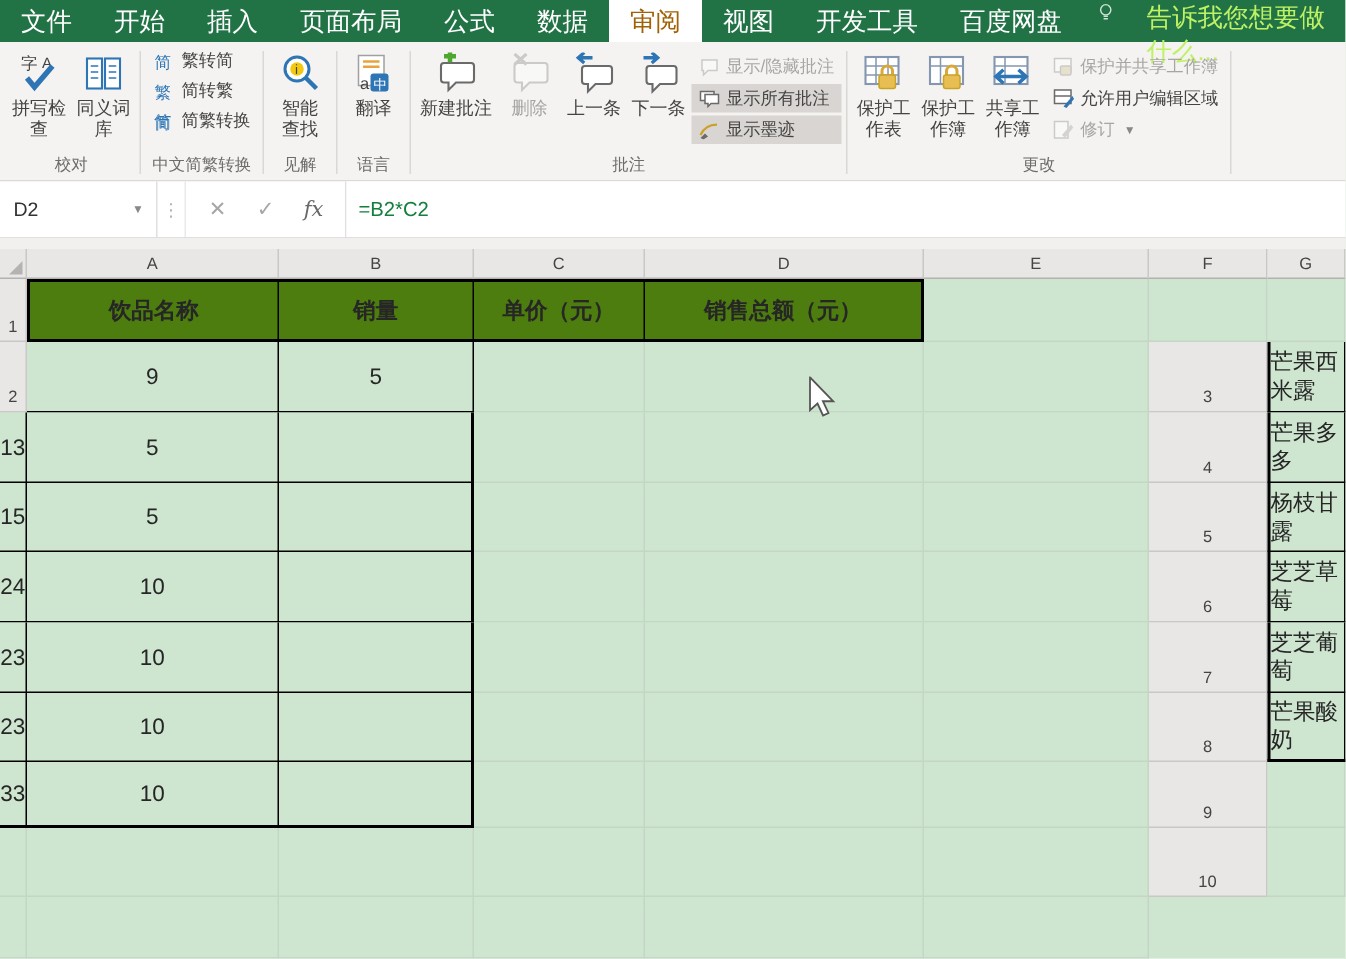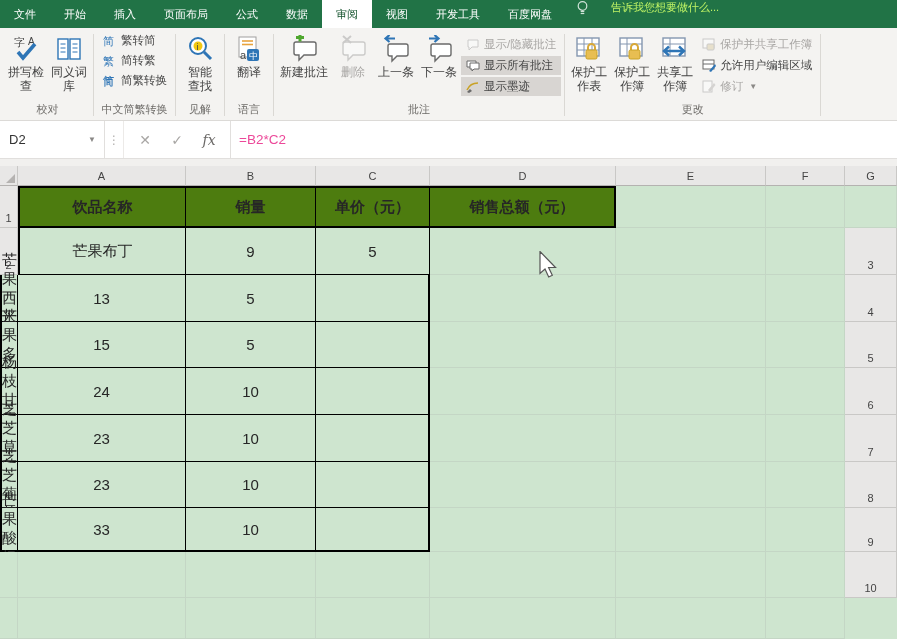--- a/index.html
+++ b/index.html
@@ -1,22 +1,22 @@
 <!DOCTYPE html>
 <html><head>
 <meta charset="utf-8">
 <style>
   * { box-sizing: border-box; margin: 0; padding: 0; }
   html,body { width:897px; height:639px; overflow:hidden; }
   body { font-family:"Liberation Sans","DejaVu Sans",sans-serif; background:#fff; position:relative; }
 
   
-  .menubar { height:28px; background:#217346; display:flex; align-items:stretch; color:#fff; font-size:11px; }
+  .menubar { height:28px; background:#217346; display:flex; align-items:stretch; color:#fff; font-size:17px; }
   .mtab { display:flex; align-items:center; padding:0 14px; cursor:default; white-space:nowrap; }
-  .mtab.active { background:#fff; color:#14532d; }
+  .mtab.active { background:#fff; color:#a16207; }
   .tellme { display:flex; align-items:flex-start; gap:22px; margin-left:10px; color:#bef264; }
   .bulb { width:13px; height:17px; }
 
   
   .ribbon { height:93px; background:#f4f3f1; border-bottom:1px solid #dcdad7; display:flex; align-items:stretch; padding:2px 2px 0 2px; }
   .rgroup { display:flex; flex-direction:column; padding:1px 3px 0 3px; }
   .rg-body { flex:1; display:flex; align-items:flex-start; gap:1px; }
   .rg-label { text-align:center; font-size:11px; color:#6e6c69; padding:2px 0 3px 0; white-space:nowrap; }
   .rsep { width:1px; background:#dad8d4; margin:4px 0; }
   .rbtn-lg { display:flex; flex-direction:column; align-items:center; justify-content:flex-start; gap:3px;
@@ -35,21 +35,21 @@
   
   .fbar { height:38px; background:#fff; border-bottom:1px solid #e1dfdd; display:flex; align-items:stretch; }
   .namebox-wrap { width:105px; border-right:1px solid #e1dfdd; display:flex; align-items:center; position:relative; }
   .namebox { width:100%; height:100%; border:none; outline:none; font-size:13px; color:#333; padding-left:9px;
              font-family:inherit; background:transparent; }
   .nb-arrow { position:absolute; right:8px; color:#8a8886; font-size:8px; pointer-events:none; }
   .fdots { width:18px; display:flex; align-items:center; justify-content:center; color:#b3b1af; font-size:12px; }
   .fbtns { display:flex; align-items:center; border-left:1px solid #eceae8; border-right:1px solid #e1dfdd; padding:0 6px; gap:2px; }
   .fbtn { width:30px; height:30px; border:none; background:none; font-size:14px; color:#b8b6b4; font-family:inherit; }
   .fbtn.fx { font-family:"DejaVu Serif","Liberation Serif",serif; font-style:italic; color:#6a6866; font-size:14px; }
-  .finput { flex:1; border:none; outline:none; font-size:13.5px; color:#ec4899; padding-left:8px; font-family:inherit; }
+  .finput { flex:1; border:none; outline:none; font-size:13.5px; color:#15803d; padding-left:8px; font-family:inherit; }
 
   .gapband { height:7px; background:#f1f0ee; }
 
   
   .grid { display:grid; position:relative; background:#cee5cf; }
   .hdr { background:#e8e7e6; color:#444; font-size:11px; display:flex; align-items:center; justify-content:center;
          border-right:1px solid #c9c8c6; border-bottom:1px solid #b4b2b0; }
   .rowhdr { align-items:flex-end; justify-content:center; padding-bottom:3px; border-bottom:1px solid #c9c8c6; }
   .corner { position:relative; }
   .corner::after { content:''; position:absolute; right:2px; bottom:2px; width:0; height:0;
@@ -333,21 +333,20 @@
     <div class="hdr">G</div>
     <div class="hdr rowhdr">1</div>
     <div class="cell thead tleft">饮品名称</div>
     <div class="cell thead">销量</div>
     <div class="cell thead">单价（元）</div>
     <div class="cell thead tright">销售总额（元）</div>
     <div class="cell"></div>
     <div class="cell"></div>
     <div class="cell"></div>
     <div class="hdr rowhdr">2</div>
-    <div class="cell tcell tleft">芒果布丁</div>
     <div class="cell tcell">9</div>
     <div class="cell tcell">5</div>
     <div class="cell"></div>
     <div class="cell"></div>
     <div class="cell"></div>
     <div class="hdr rowhdr">3</div>
     <div class="cell tcell tleft">芒果西米露</div>
     <div class="cell tcell">13</div>
     <div class="cell tcell">5</div>
     <div class="cell tcell tright"></div>

